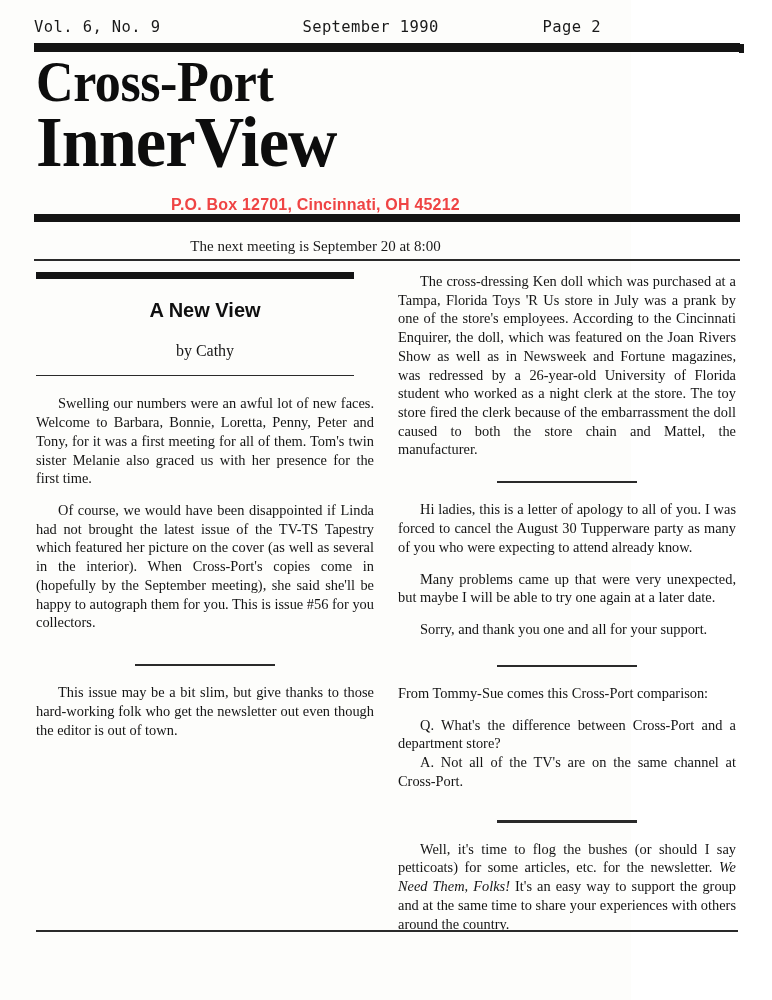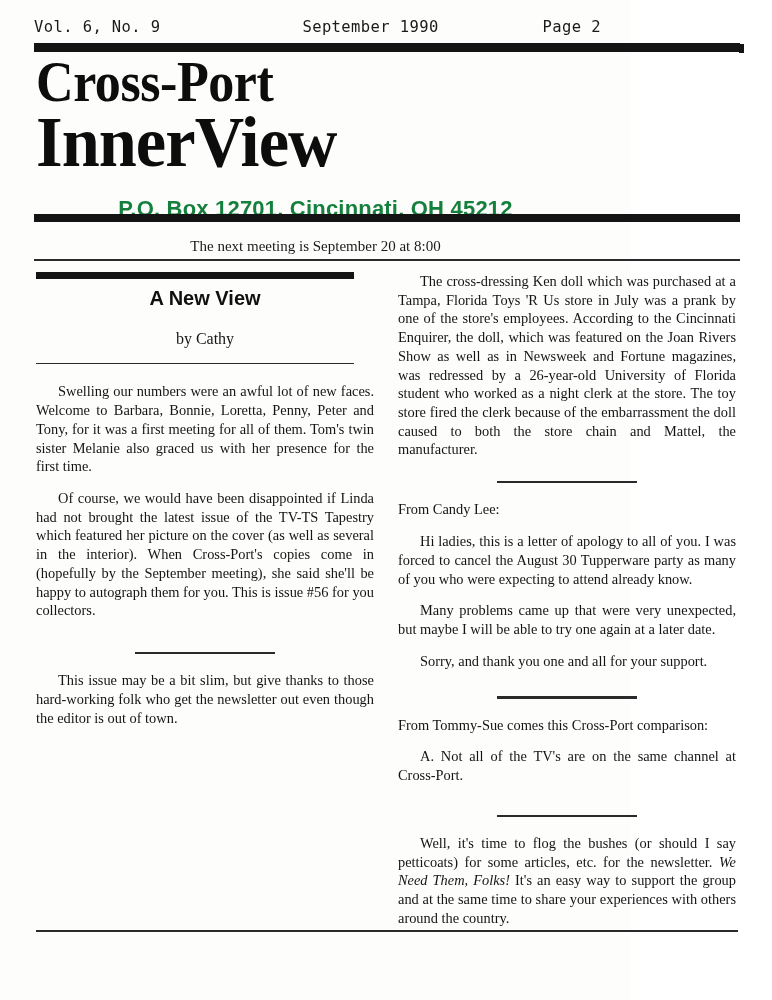--- a/index.html
+++ b/index.html
@@ -85,23 +85,23 @@
     color: #0d0d0d;
   }
   .mast-address {
     position: absolute;
     top: 196px;
     left: 0;
     right: 0;
     text-align: center;
     font-family: "Liberation Sans", sans-serif;
     font-weight: 700;
-    font-size: 22px;
+    font-size: 16px;
     letter-spacing: 0.2px;
-    color: #15803d;
+    color: #ef4444;
   }
   .rule-heavy-mid {
     position: absolute;
     top: 214px;
     left: 34px;
     width: 706px;
     height: 8px;
     background: #141414;
   }
 
@@ -142,21 +142,21 @@
     height: 7px;
     background: #141414;
     margin: 0 auto 0 0;
   }
 
   .head-title {
     text-align: center;
     font-family: "Liberation Sans", sans-serif;
     font-weight: 700;
     font-size: 20px;
-    margin-top: 6px;
+    margin-top: 18px;
     color: #101010;
   }
   .head-byline {
     text-align: center;
     font-family: "Liberation Serif", serif;
     font-size: 16px;
     margin-top: 18px;
     color: #161616;
   }
   .rule-col-thin {
@@ -229,28 +229,28 @@
 
     <p class="body tight">This issue may be a bit slim, but give thanks to those hard-working folk who get the newsletter out even though the editor is out of town.</p>
 
   </div>
 
   <div class="col col-right">
     <p class="body">The cross-dressing Ken doll which was purchased at a Tampa, Florida Toys 'R Us store in July was a prank by one of the store's employees. According to the Cincinnati Enquirer, the doll, which was featured on the Joan Rivers Show as well as in Newsweek and Fortune magazines, was redressed by a 26-year-old University of Florida student who worked as a night clerk at the store. The toy store fired the clerk because of the embarrassment the doll caused to both the store chain and Mattel, the manufacturer.</p>
 
     <div class="sep-short" style="margin-top:22px"></div>
 
-    <p class="body noindent">From Candy Lee:</p>
     <p class="body">Hi ladies, this is a letter of apology to all of you.   I was forced to cancel the August 30 Tupperware party as many of you who were expecting to attend already know.</p>
     <p class="body">Many problems came up that were very unexpected, but maybe I will be able to try one again at a later date.</p>
     <p class="body tight">Sorry, and thank you one and all for your support.</p>
 
     <div class="sep-short" style="margin-top:26px"></div>
 
     <p class="body noindent">From Tommy-Sue comes this Cross-Port comparison:</p>
+    <p class="body tight">Q. What's the difference between Cross-Port and a department store?</p>
     <p class="body tight">A. Not all of the TV's are on the same channel at Cross-Port.</p>
 
     <div class="sep-short" style="margin-top:30px"></div>
 
     <p class="body"><span>Well, it's time to flog the bushes (or should I say petticoats) for some articles, etc. for the newsletter. </span><span class="italic">We Need Them, Folks!</span><span> It's an easy way to support the group and at the same time to share your experiences with others around the country.</span></p>
   </div>
 
   <div class="rule-bottom"></div>
 </div>
 

